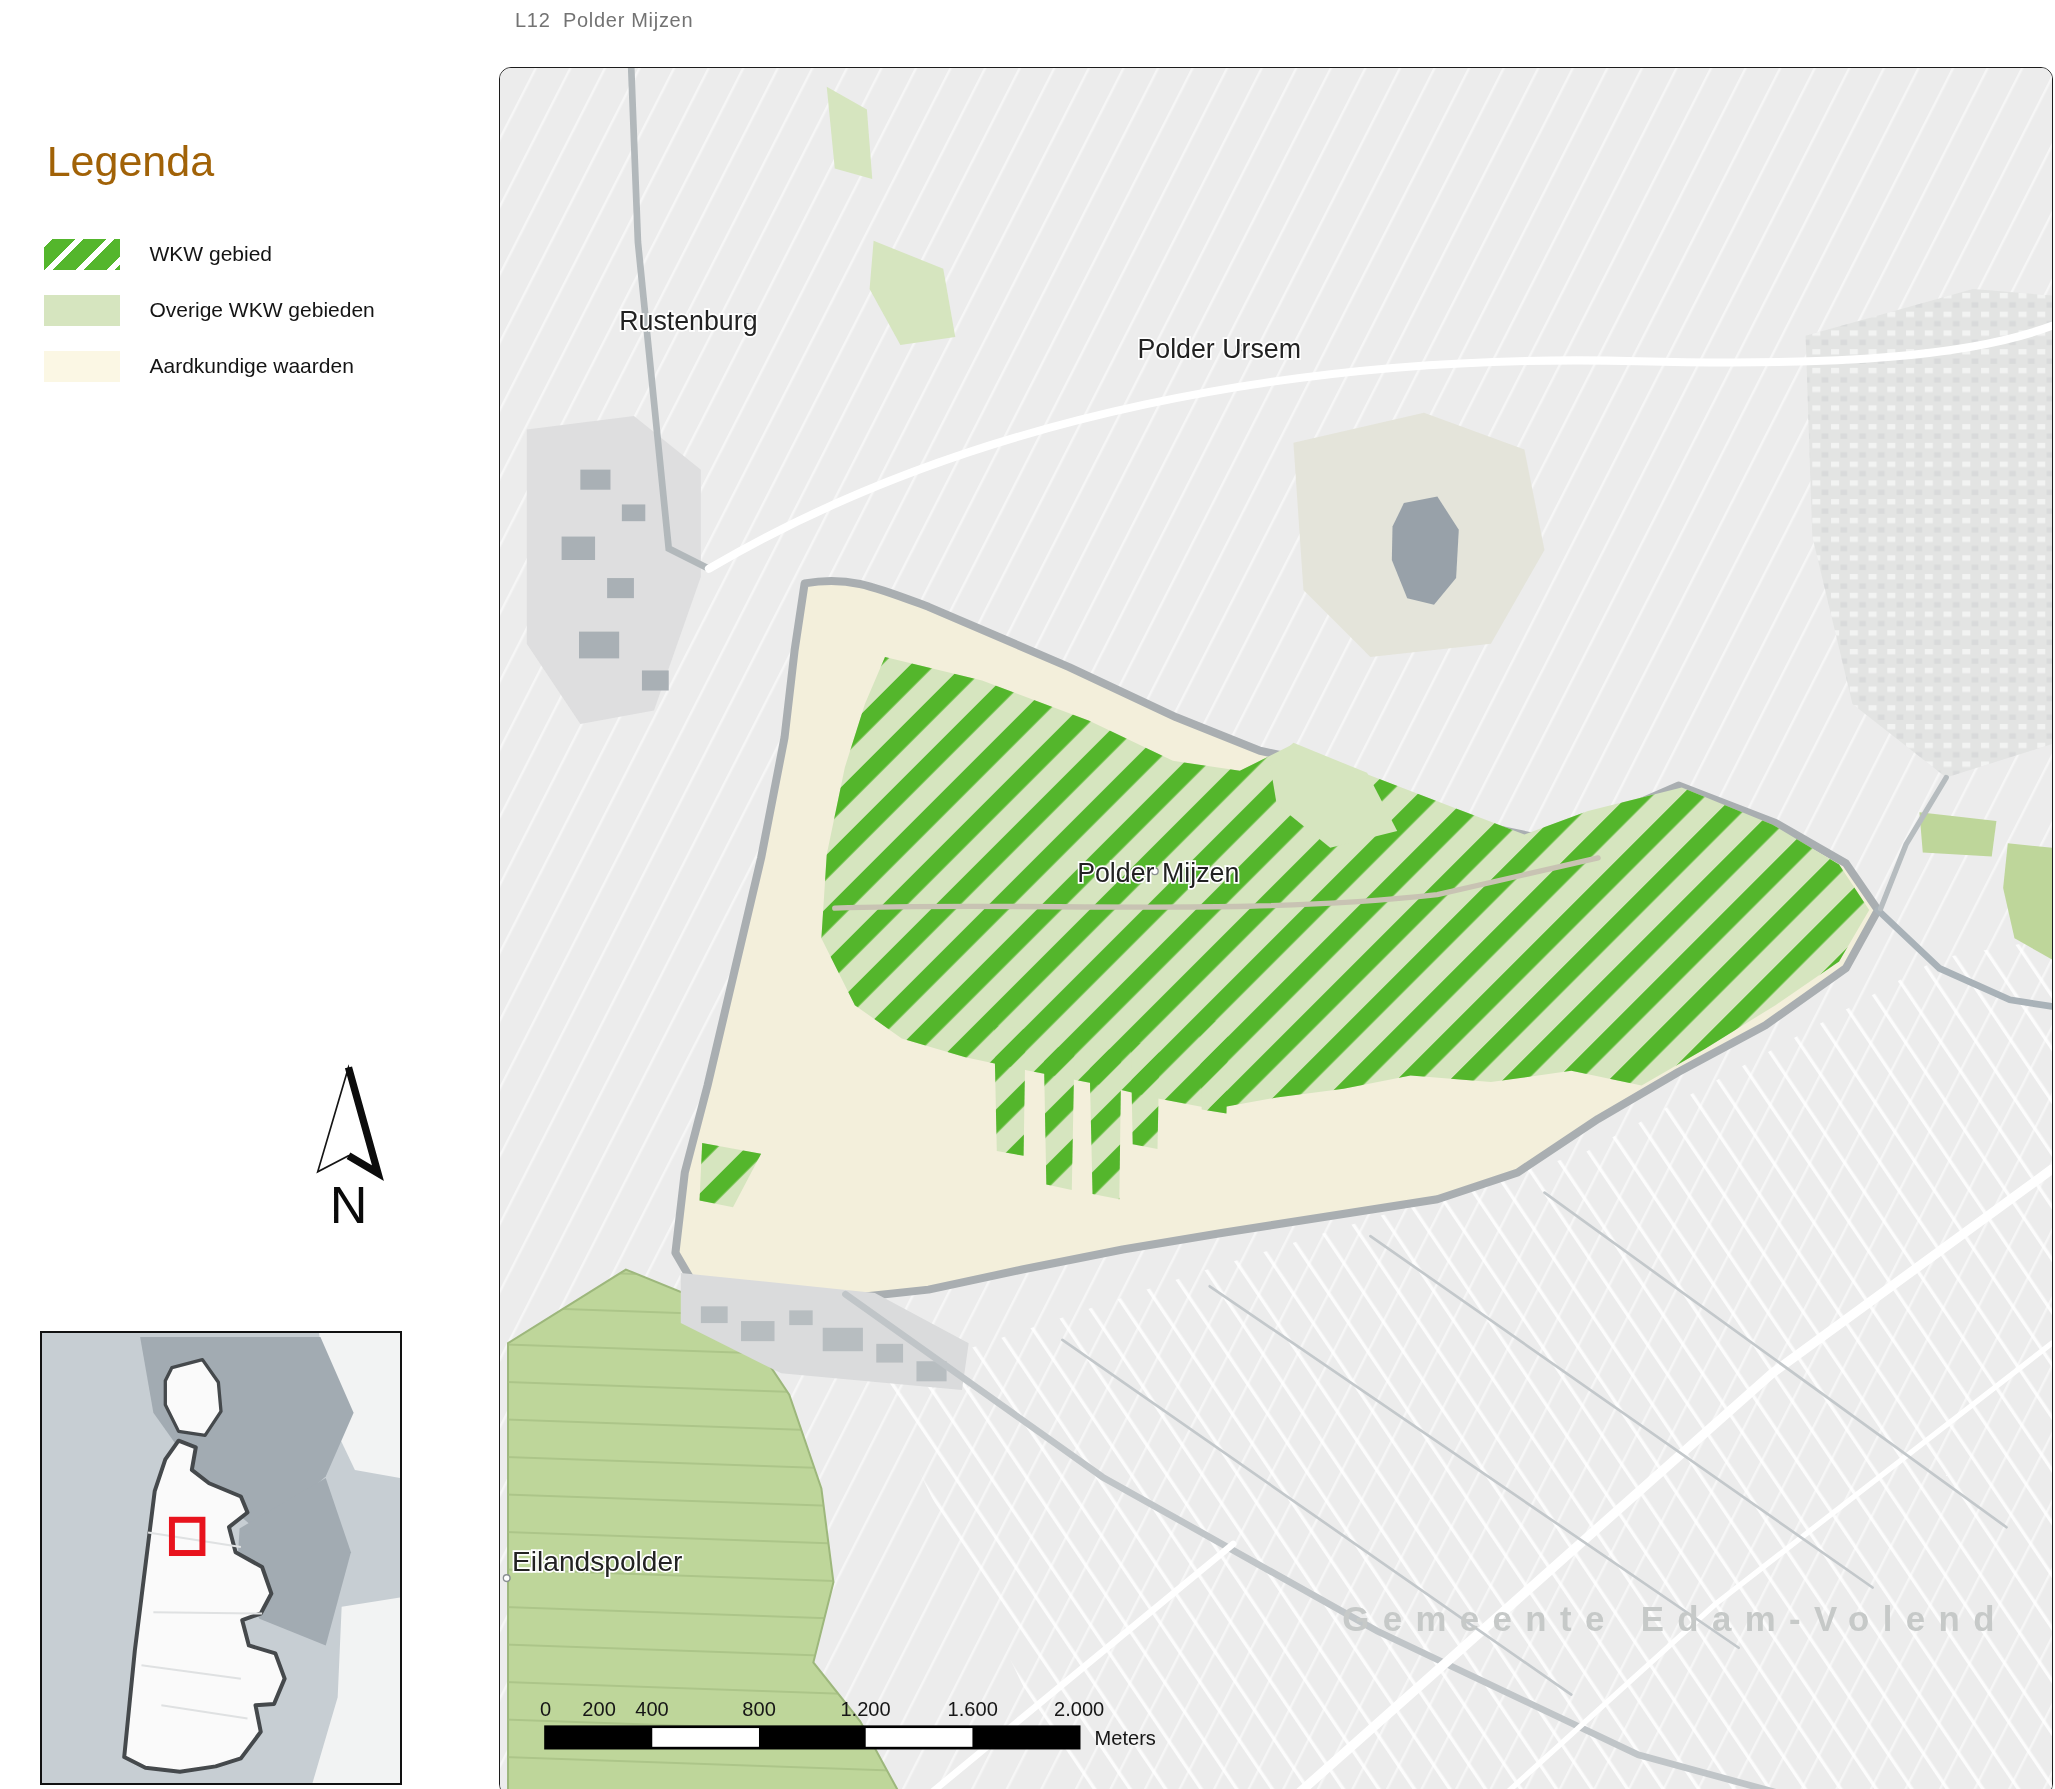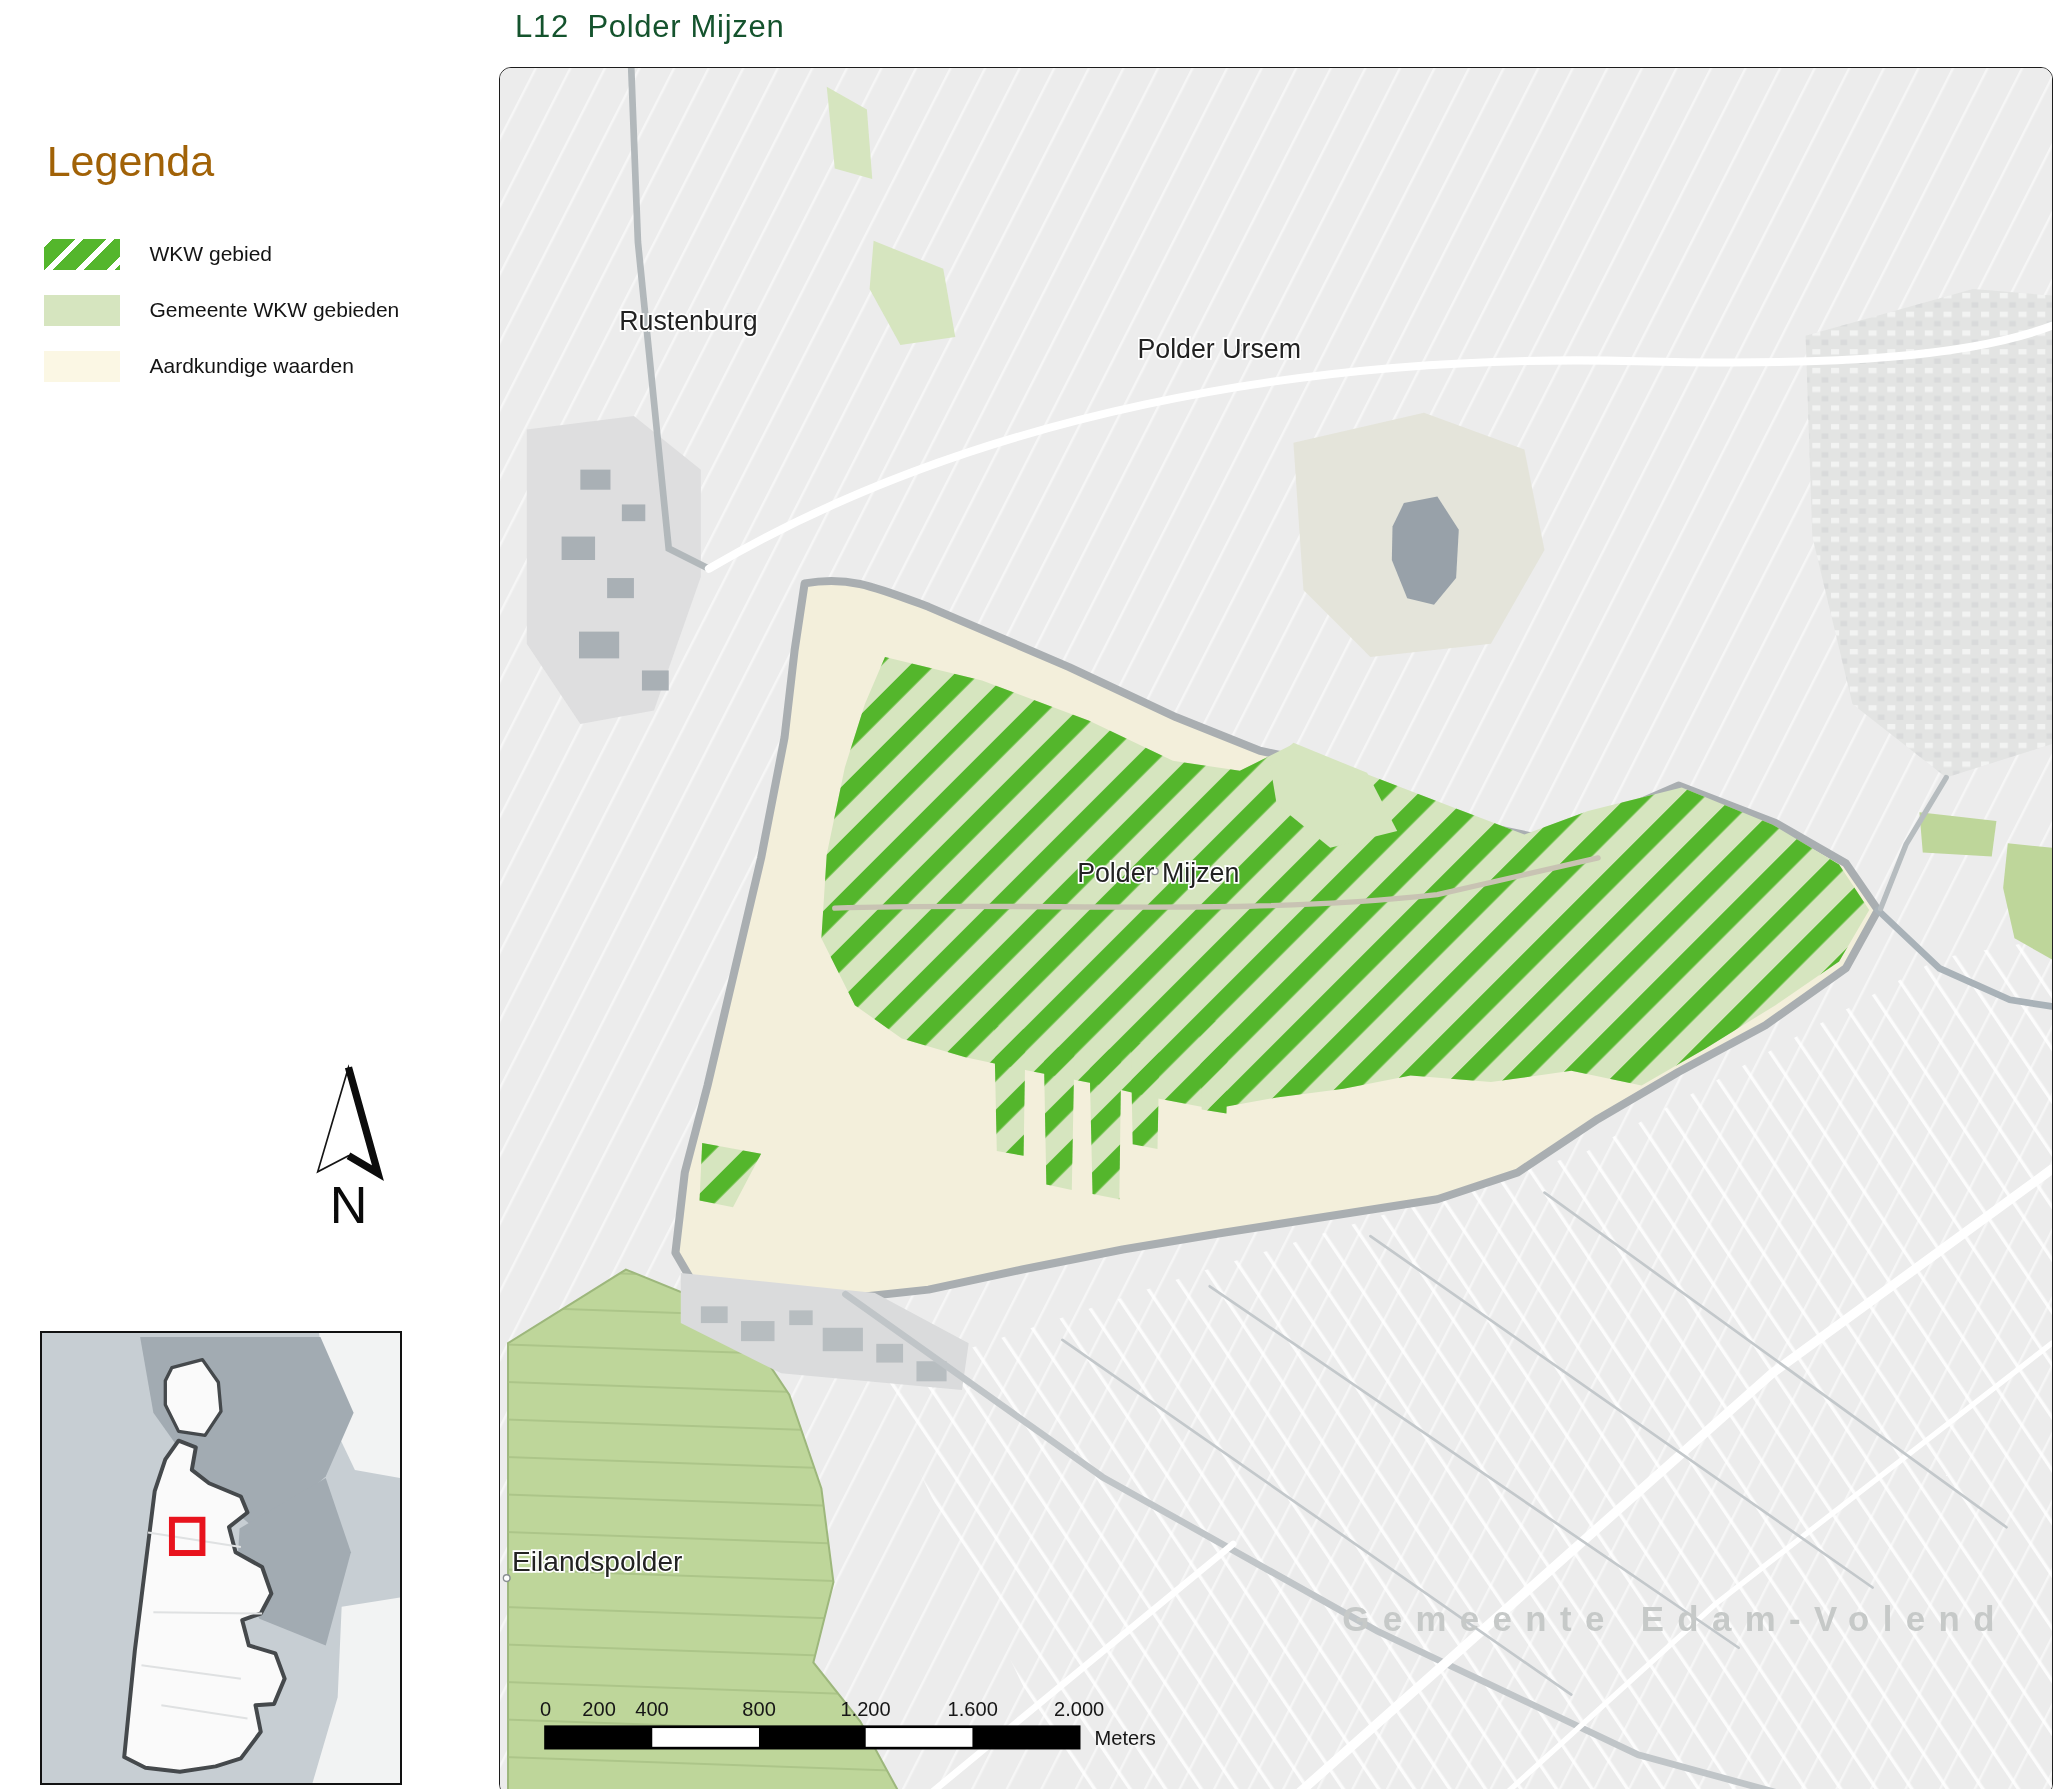--- a/index.html
+++ b/index.html
@@ -15,22 +15,22 @@
     --locator-red:#e8131d;
     --watermark-gray:#c6c9c8;
     --text-black:#1d1d1d;
   }
   html,body{margin:0;padding:0;}
   .page{
     position:relative;width:2056px;height:1789px;background:#ffffff;
     font-family:"Liberation Sans",sans-serif;color:var(--text-black);overflow:hidden;
   }
   .page-title{
-    position:absolute;left:515px;top:9.4px;font-size:31px;font-weight:500;
-    color:#14532d;white-space:pre;letter-spacing:0.7px;
+    position:absolute;left:515px;top:9.4px;font-size:20px;font-weight:500;
+    color:#737373;white-space:pre;letter-spacing:0.7px;
   }
   
   .legend{position:absolute;left:44px;top:137px;width:429px;}
   .legend-heading{font-size:43px;color:#a16207;margin:0 0 52px 2.7px;font-weight:400;}
   .legend-row{display:flex;align-items:center;margin-bottom:24px;height:32px;}
   .swatch{width:76px;height:31px;flex:0 0 76px;}
   .swatch-hatch{background:repeating-linear-gradient(135deg,#ffffff 0 6px,var(--hatch-green) 6px 22px);}
   .swatch-lightgreen{background:var(--wkw-light);}
   .swatch-cream{background:#fbf7e4;}
   .legend-label{font-size:21px;margin-left:29.5px;color:#141414;white-space:nowrap;}
@@ -62,21 +62,21 @@
   <div class="page-title">L12  Polder Mijzen</div>
 
   <div class="legend">
     <div class="legend-heading">Legenda</div>
     <div class="legend-row">
       <div class="swatch swatch-hatch"></div>
       <span class="legend-label">WKW gebied</span>
     </div>
     <div class="legend-row">
       <div class="swatch swatch-lightgreen"></div>
-      <span class="legend-label">Gemeente WKW gebieden</span>
+      <span class="legend-label">Overige WKW gebieden</span>
     </div>
     <div class="legend-row">
       <div class="swatch swatch-cream"></div>
       <span class="legend-label">Aardkundige waarden</span>
     </div>
   </div>
 
   <div class="north">
     <svg viewBox="0 0 124 256">
       <polygon points="62,14 106,172 62,146 16,170" fill="#ffffff" stroke="#151515" stroke-width="2.5"></polygon>

